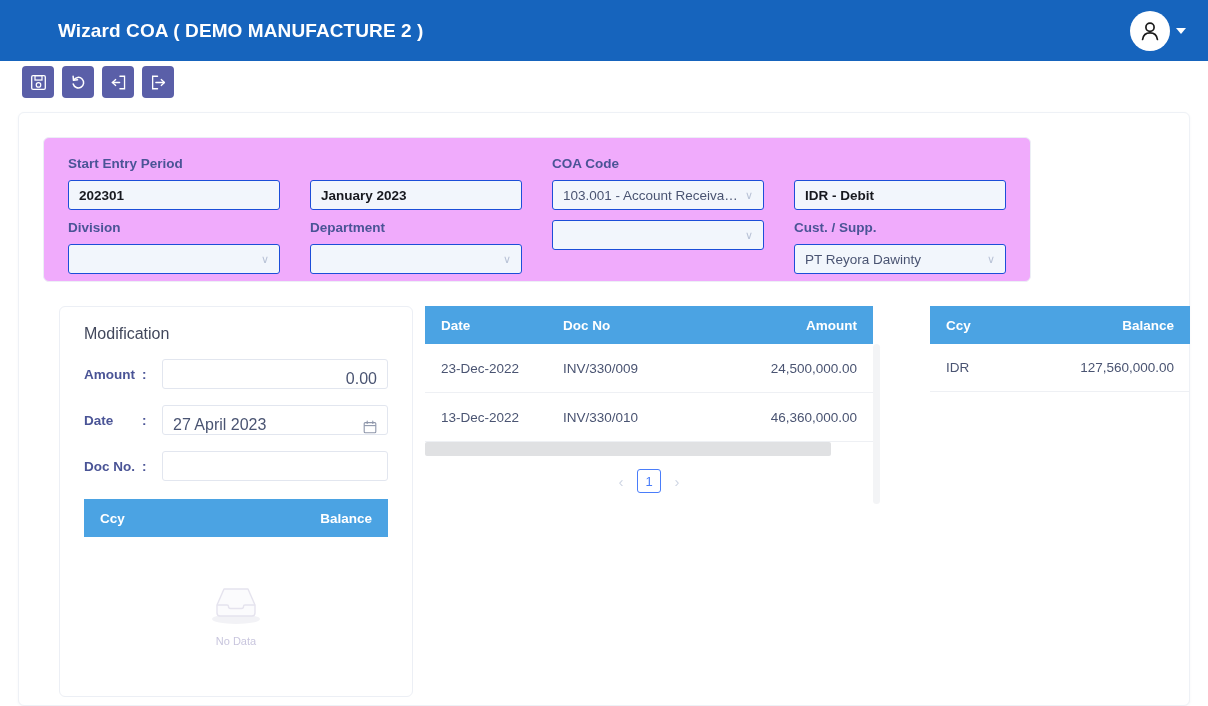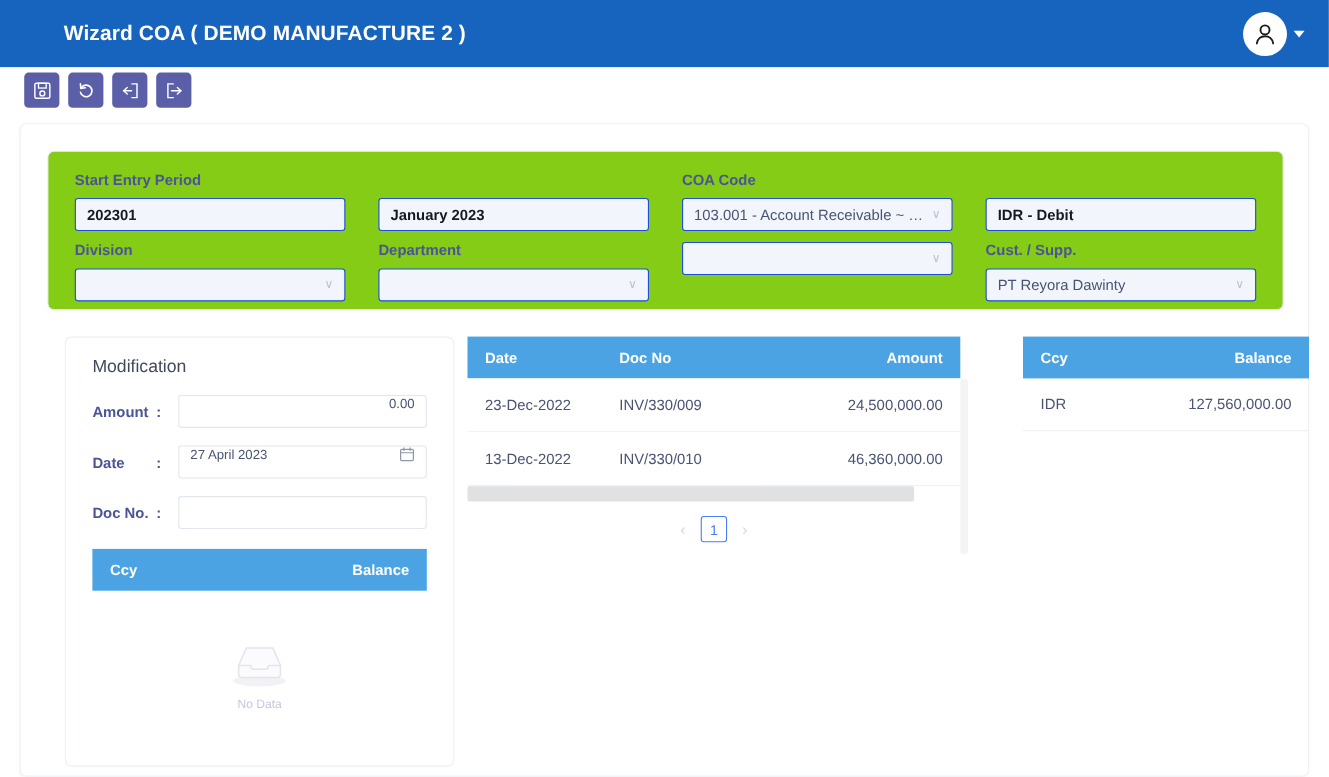--- a/index.html
+++ b/index.html
@@ -86,23 +86,23 @@
     background: #ffffff;
     border: 1px solid #eef1f6;
     border-radius: 6px;
     box-shadow: 0 1px 3px rgba(60,80,130,0.05);
   }
 
   
   .filter-card {
     position: absolute;
     top: 24px; left: 24px;
-    width: 1124px;
+    width: 988px;
     height: 145px;
-    background: #84cc16;
+    background: #f0abfc;
     border: 1px solid #eceff5;
     border-radius: 6px;
     padding: 18px 24px;
   }
   .field-grid {
     display: grid;
     grid-template-columns: repeat(4, 1fr);
     column-gap: 30px;
     row-gap: 10px;
   }
@@ -186,23 +186,23 @@
     font-weight: bold;
     color: #4a5496;
   }
   .mod-input {
     flex: 1;
     height: 30px;
     border: 1px solid #e2e6ef;
     border-radius: 3px;
     background: #ffffff;
     display: flex;
-    align-items: flex-start;
+    align-items: flex-end;
     padding: 0 10px;
-    font-size: 12px;
+    font-size: 16px;
     color: #4a5472;
   }
   .mod-input.right { justify-content: flex-end; }
   .mod-input.with-icon { justify-content: space-between; }
 
   
   .blue-head {
     background: #4ba3e3;
     height: 38px;
     display: flex;

